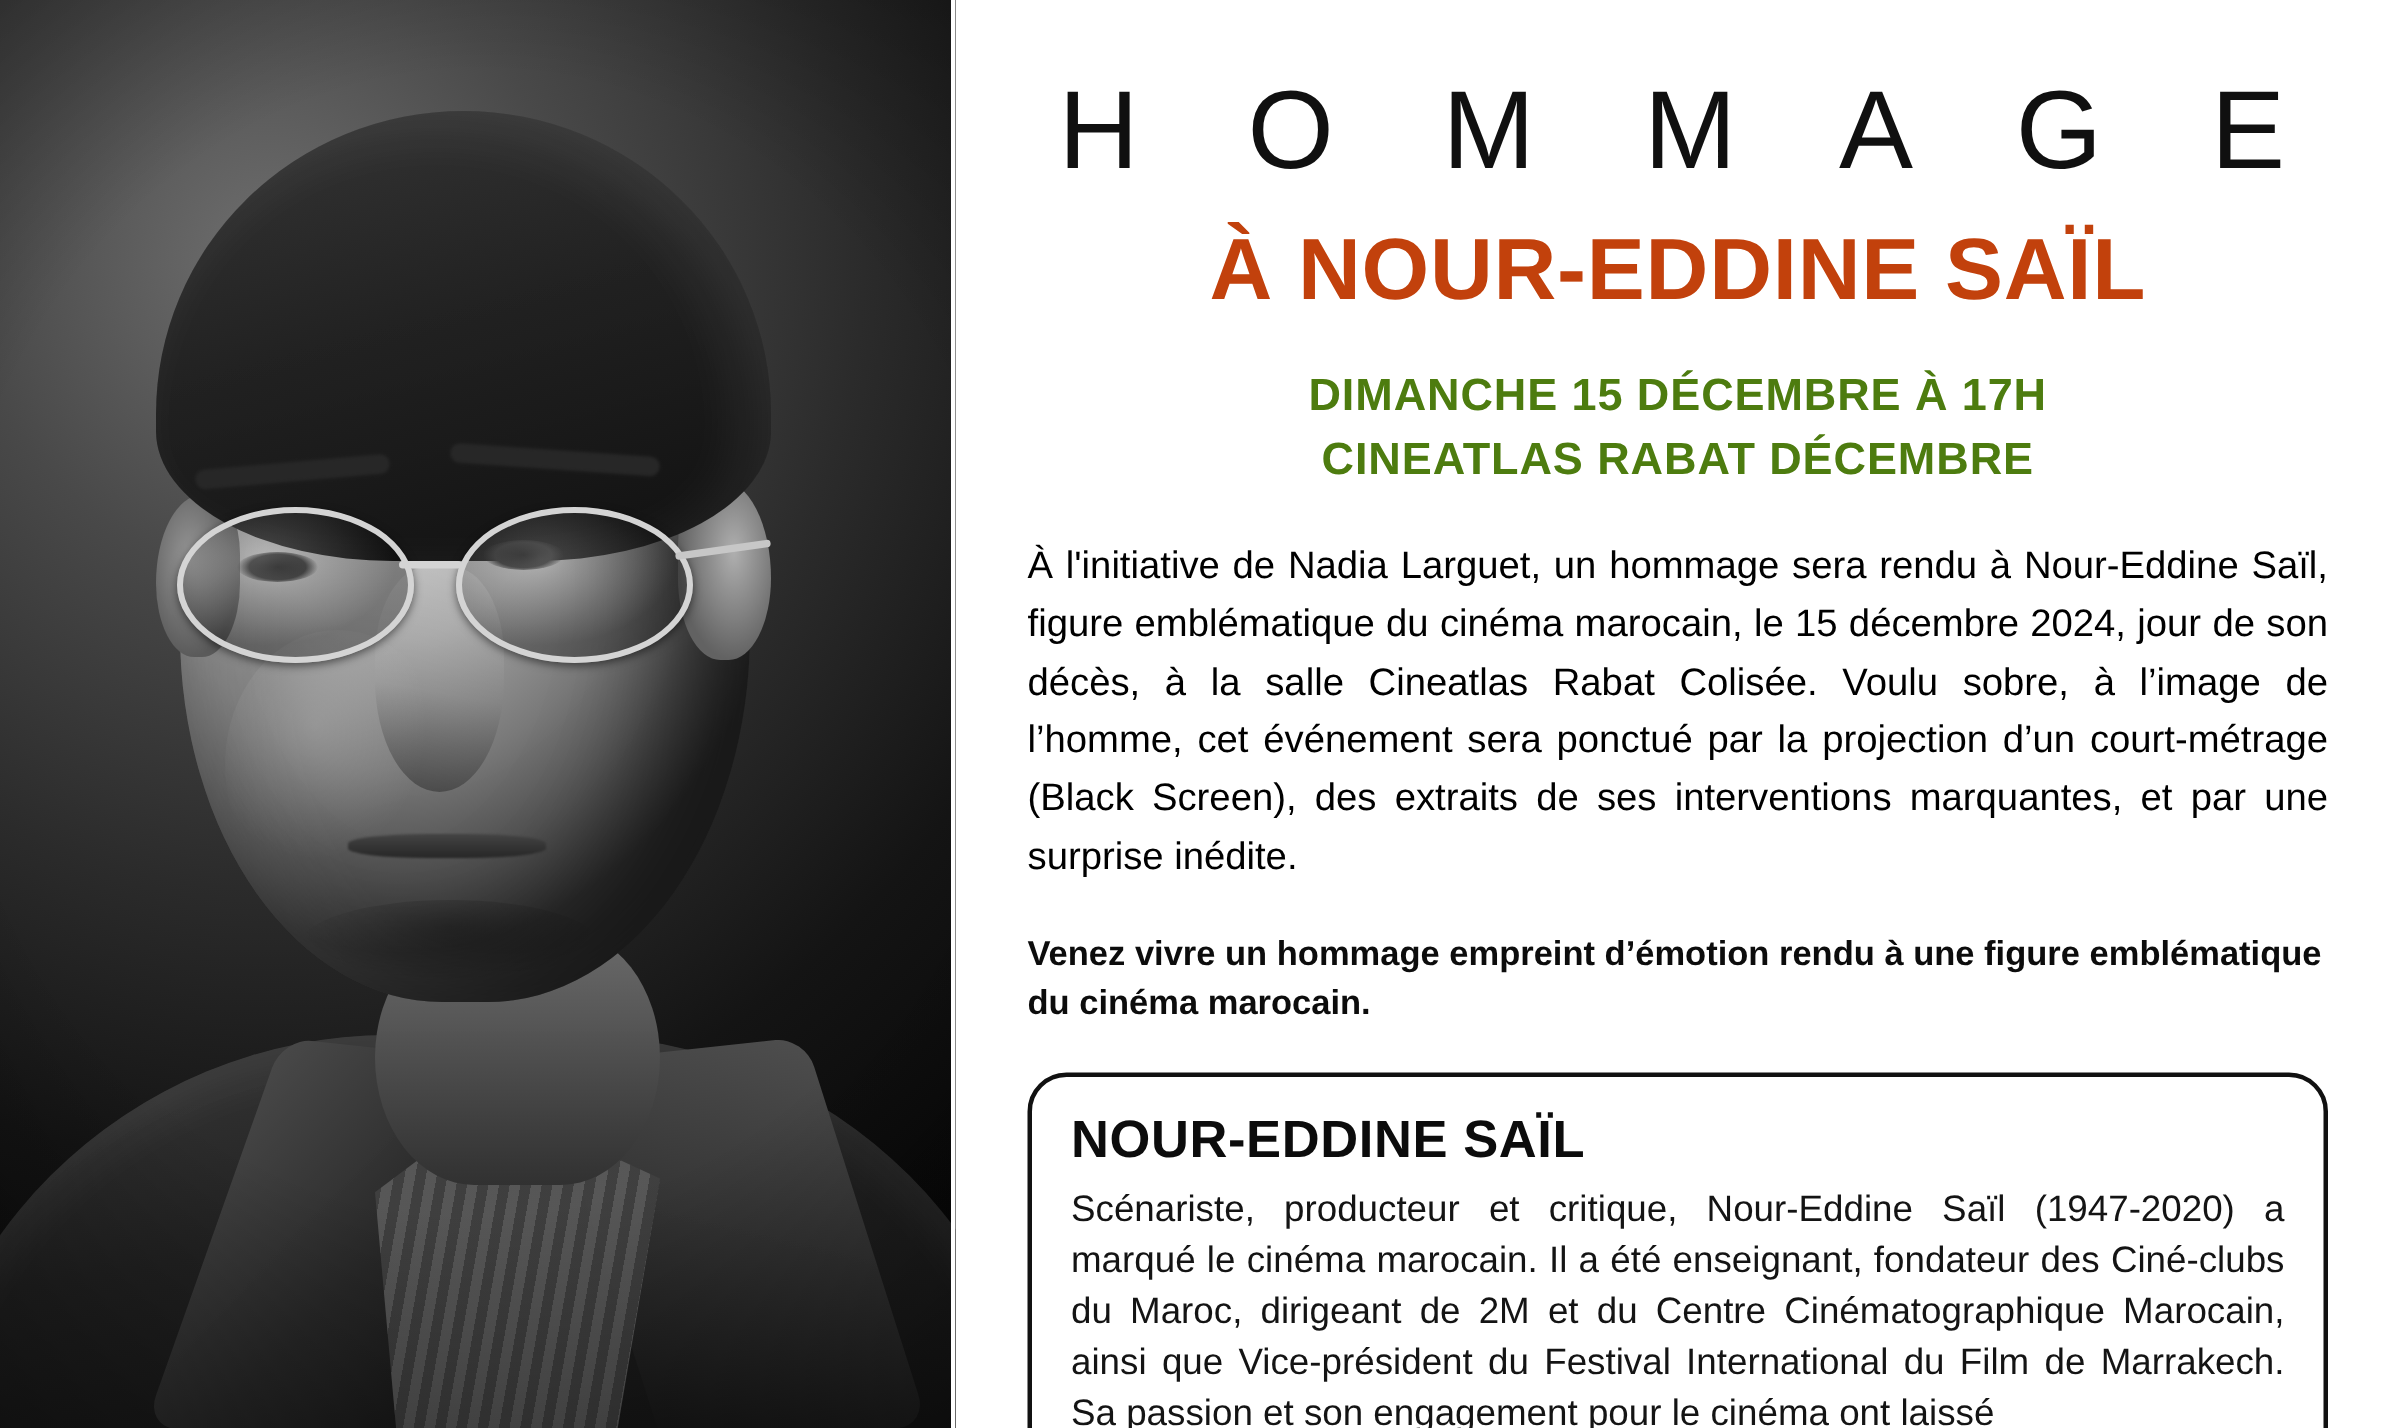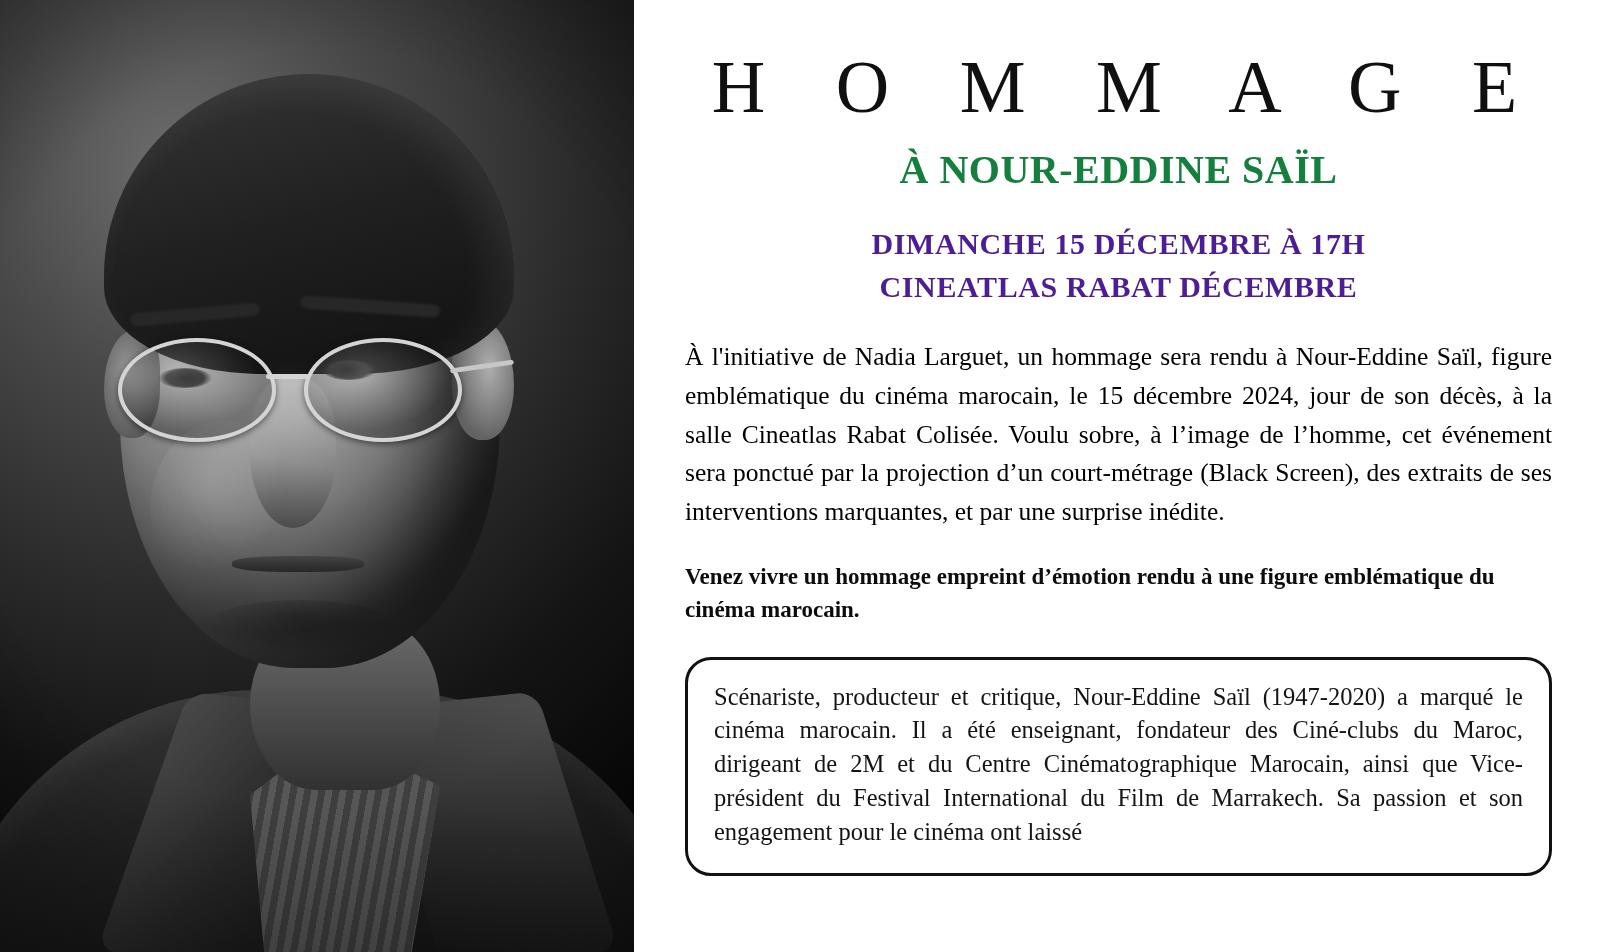--- a/index.html
+++ b/index.html
@@ -14,21 +14,20 @@
     font-family: "Liberation Sans", sans-serif;
     color: #111111;
   }
 
   .poster {
     position: relative;
     width: 1600px;
     height: 952px;
     display: flex;
     background: #ffffff;
-    font-family: Liberation Serif, serif;
   }
 
   
   .portrait-pane {
     position: relative;
     width: 637px;
     height: 952px;
     flex: 0 0 637px;
     overflow: hidden;
     background: #0b0b0b;
@@ -260,36 +259,36 @@
     font-size: 74px;
     line-height: 1.0;
     font-weight: 400;
     letter-spacing: 26px;
     text-align: center;
     margin: 16px 0 0 18px;
     color: #101010;
   }
 
   .title-name {
-    font-size: 40px;
+    font-size: 58px;
     font-weight: 800;
     letter-spacing: 0.5px;
     text-align: center;
     margin: 22px 0 0 0;
-    color: #15803d;
+    color: #c2410c;
   }
 
   .subtitle {
     text-align: center;
     font-weight: 800;
     font-size: 30px;
     letter-spacing: 0.6px;
     margin-top: 30px;
     line-height: 1.42;
-    color: #4c1d95;
+    color: #4d7c0f;
   }
 
   .body-text {
     margin-top: 30px;
     font-size: 25.5px;
     line-height: 1.52;
     text-align: justify;
     color: #000000;
   }
 
@@ -367,17 +366,18 @@
     <div class="subtitle">
       <div>DIMANCHE 15 DÉCEMBRE À 17H</div>
       <div>CINEATLAS RABAT DÉCEMBRE</div>
     </div>
 
     <p class="body-text">À l'initiative de Nadia Larguet, un hommage sera rendu à Nour-Eddine Saïl, figure emblématique du cinéma marocain, le 15 décembre 2024, jour de son décès, à la salle Cineatlas Rabat Colisée. Voulu sobre, à l’image de l’homme, cet événement sera ponctué par la projection d’un court-métrage (Black Screen), des extraits de ses interventions marquantes, et par une surprise inédite.</p>
 
     <p class="body-strong">Venez vivre un hommage empreint d’émotion rendu à une figure emblématique du cinéma marocain.</p>
 
     <div class="bio-card">
+      <div class="bio-title">NOUR-EDDINE SAÏL</div>
       <div class="bio-text">Scénariste, producteur et critique, Nour-Eddine Saïl (1947-2020) a marqué le cinéma marocain. Il a été enseignant, fondateur des Ciné-clubs du Maroc, dirigeant de 2M et du Centre Cinématographique Marocain, ainsi que Vice-président du Festival International du Film de Marrakech. Sa passion et son engagement pour le cinéma ont laissé</div>
     </div>
 
   </div>
 </div>
 
 </body></html>

